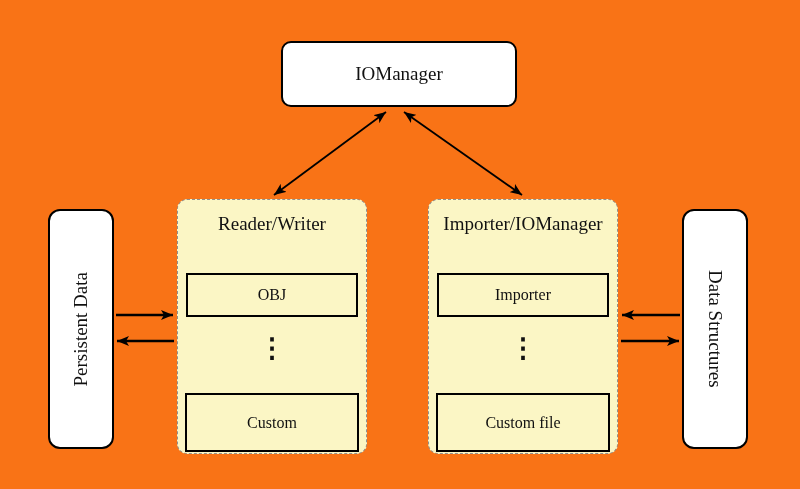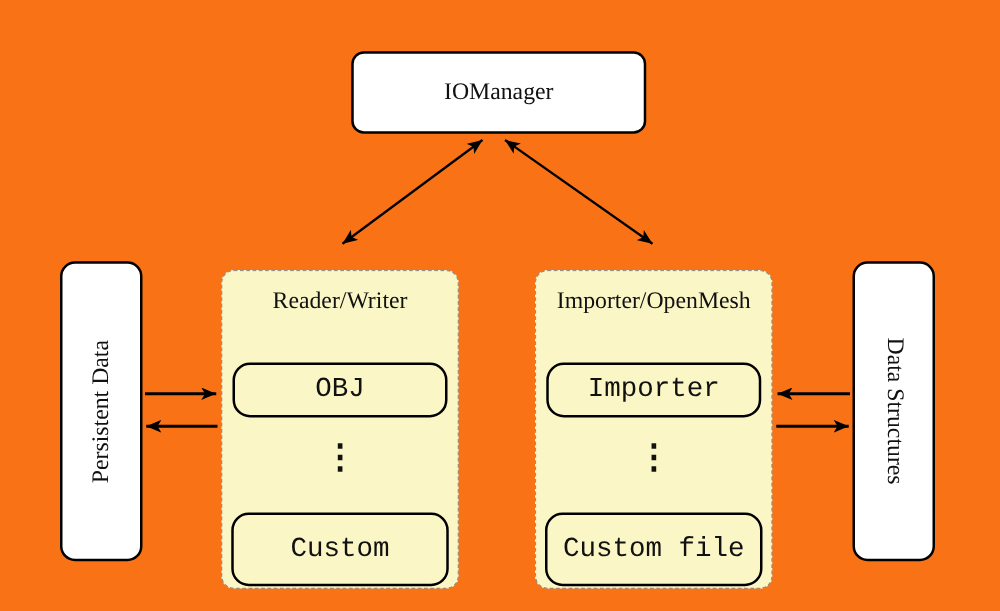--- a/index.html
+++ b/index.html
@@ -41,45 +41,43 @@
     font-size: 19px;
   }
   
   .group {
     position: absolute;
     top: 199px;
     width: 190px; height: 255px;
     background: var(--container-fill);
     border: 1.5px dashed var(--container-border);
     border-radius: 10px;
-    margin-top: 17px;
   }
   .group.left  { left: 177px; }
   .group.right { left: 428px; }
   .group-title {
     position: absolute;
     top: 13px; left: 0;
     width: 100%;
     text-align: center;
     font-size: 19px;
     white-space: nowrap;
   }
   .inner-node {
     position: absolute;
     left: 50%;
     transform: translateX(-50%);
     background: var(--container-fill);
     border: 2.5px solid var(--node-border);
-    border-radius: 14px;
+    border-radius: 0;
     display: flex; flex-direction: column;
     align-items: center; justify-content: center;
-    font-size: 22px;
+    font-size: 16px;
     text-align: center;
     line-height: 26px;
-    font-family: Liberation Mono, monospace;
   }
   .inner-node.top    { top: 73px;  width: 172px; height: 44px; }
   .inner-node.bottom { top: 193px; width: 174px; height: 59px; }
   .vdots {
     position: absolute;
     top: 128px; left: 0;
     width: 100%;
     text-align: center;
     font-size: 27px;
     line-height: 40px;
@@ -144,21 +142,21 @@
     <div class="inner-node top">
       <span>OBJ</span>
     </div>
     <div class="vdots">⋮</div>
     <div class="inner-node bottom">
       <span>Custom</span>
     </div>
   </div>
 
   <div class="group right">
-    <div class="group-title">Importer/OpenMesh</div>
+    <div class="group-title">Importer/IOManager</div>
     <div class="inner-node top">
       <span>Importer</span>
     </div>
     <div class="vdots">⋮</div>
     <div class="inner-node bottom">
       <span>Custom file</span>
     </div>
   </div>
 
 </div>

